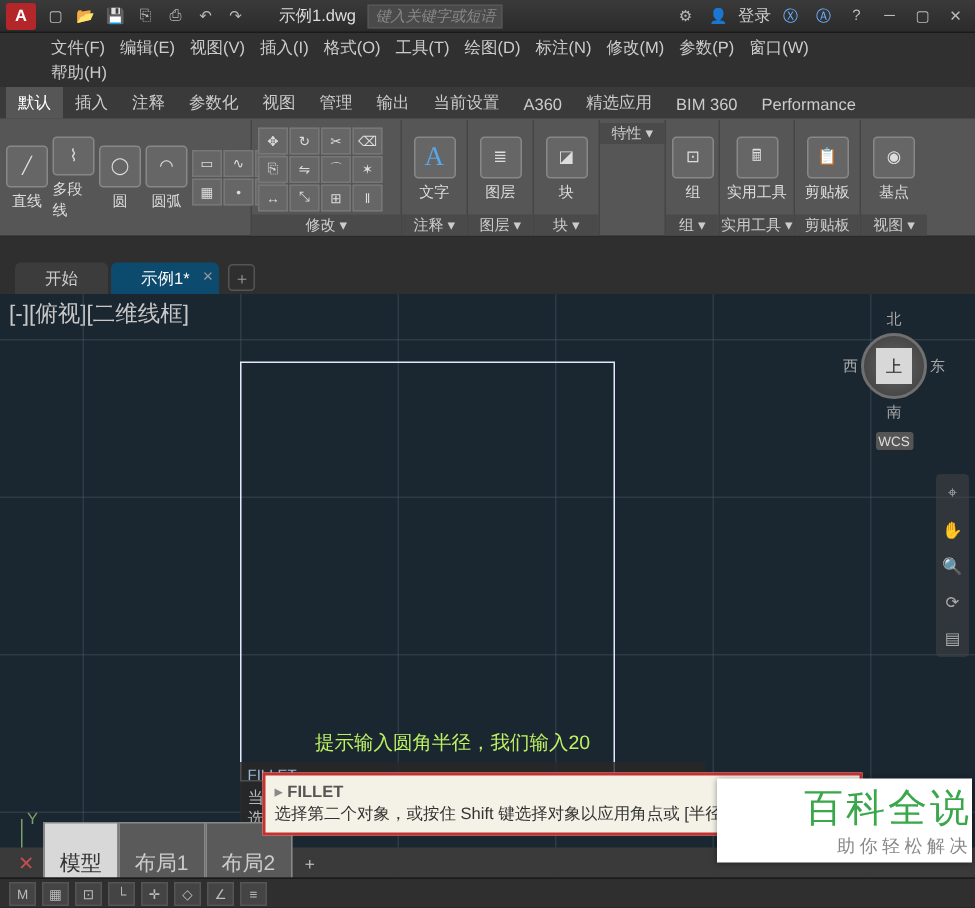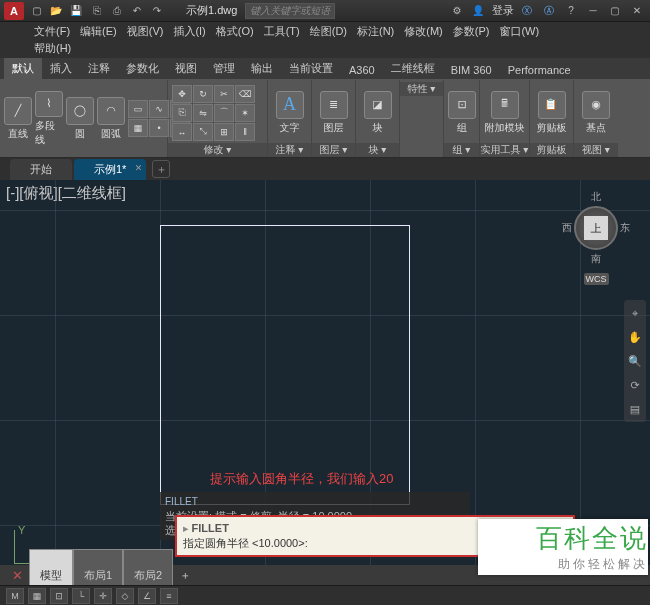--- a/index.html
+++ b/index.html
@@ -20,51 +20,51 @@
   .rtab.active{background:#565656;color:#fff}
   .ribbon{height:78px;background:#565656;display:flex;border-bottom:1px solid #2a2a2a}
   .panel{border-right:1px solid #454545;display:flex;flex-direction:column;padding:2px 4px}
   .panel-body{flex:1;display:flex;align-items:center;gap:3px}
   .panel-title{height:14px;text-align:center;color:#ccc;font-size:10px;background:#4a4a4a;margin:0 -4px -2px -4px}
   .big-btn{display:flex;flex-direction:column;align-items:center;justify-content:center;width:36px;height:56px;color:#ddd}
   .big-btn .ico{width:28px;height:28px;border:1px solid #888;border-radius:3px;display:flex;align-items:center;justify-content:center;background:#666;margin-bottom:2px}
   .big-btn .lbl{font-size:10px}
   .small-grid{display:grid;grid-template-columns:repeat(3,20px);grid-auto-rows:18px;gap:1px}
   .sm-btn{width:20px;height:18px;background:#666;border:1px solid #777;display:flex;align-items:center;justify-content:center;font-size:9px;color:#ddd}
-  .filetabs{height:22px;background:#2f2f2f;display:flex;align-items:flex-end;padding-left:10px;gap:0}
+  .filetabs{height:38px;background:#2f2f2f;display:flex;align-items:flex-end;padding-left:10px;gap:0}
   .ftab{padding:3px 20px;background:#3c3c3c;color:#ccc;border-top-left-radius:4px;border-top-right-radius:4px;margin-right:2px;font-size:11px;position:relative}
   .ftab.active{background:#0c4a6e;color:#fff}
   .ftab .close{position:absolute;right:4px;top:4px;font-size:9px;color:#999}
   .ftab-add{width:18px;height:18px;border:1px solid #555;border-radius:3px;color:#999;display:flex;align-items:center;justify-content:center;margin-left:4px;margin-bottom:2px}
   .canvas-wrap{position:relative;height:392px;background:#1a2630;overflow:hidden}
   .vp-label{position:absolute;top:4px;left:6px;color:#c8c8c8;font-size:15px}
   .gv{position:absolute;top:0;bottom:0;width:1px;background:rgba(80,100,110,.35)}
   .gh{position:absolute;left:0;right:0;height:1px;background:rgba(80,100,110,.35)}
   .rect{position:absolute;border:1px solid #e6e6ff;left:160px;top:45px;width:250px;height:280px}
-  .anno{position:absolute;left:210px;top:290px;color:#ef4444;font-size:13px}
+  .anno{position:absolute;left:210px;top:290px;color:#bef264;font-size:13px}
   .cmd-inline{position:absolute;left:160px;top:312px;right:180px;color:#b8b8b8;background:rgba(40,40,40,.8);padding:3px 5px;font-size:11px;line-height:14px}
   .cmd-inline .hdr{color:#9ab7d4;font-size:10px}
   .ucs{position:absolute;left:10px;bottom:8px;color:#7aa06a;font-family:monospace}
   .ucs .y{position:absolute;bottom:28px;left:8px}
   .ucs .axes{position:relative;width:50px;height:40px}
   .ucs .axes::before{content:"";position:absolute;left:4px;bottom:0;width:1px;height:34px;background:#7aa06a}
   .ucs .axes::after{content:"";position:absolute;left:4px;bottom:0;width:44px;height:1px;background:#7aa06a}
   .viewcube-wrap{position:absolute;right:20px;top:10px}
   .vc-n{text-align:center;color:#a8a8a8;font-size:10px}
   .viewcube{width:44px;height:44px;border-radius:50%;background:radial-gradient(#666,#3a3a3a);border:2px solid #707070;display:flex;align-items:center;justify-content:center;color:#222;margin:2px auto}
   .viewcube .face{width:24px;height:24px;background:#d8d8d8;display:flex;align-items:center;justify-content:center;font-size:11px}
   .wcs{margin-top:6px;text-align:center}
   .wcs span{background:#555;padding:1px 2px;border-radius:2px;font-size:9px;color:#ddd}
   .navbar{position:absolute;right:4px;top:120px;width:22px;background:rgba(70,70,70,.5);border-radius:3px;display:flex;flex-direction:column;gap:6px;padding:4px 0;align-items:center}
   .nav-btn{width:18px;height:18px;color:#aaa;font-size:11px;display:flex;align-items:center;justify-content:center}
   .cmd-float{position:absolute;left:175px;top:515px;width:400px;background:#f4f2e6;border:2px solid #c83030;padding:4px 6px;color:#333;font-size:11px;line-height:15px;z-index:5}
   .cmd-float .t{color:#555}
   .cmd-float .prompt::before{content:"▸ ";color:#888}
   .layout-tabs{position:absolute;left:0;bottom:20px;height:20px;display:flex;align-items:center;background:#3a3a3a;padding:0 6px;gap:0;width:100%}
-  .ltab{padding:18px 10px;background:#d8d8d8;color:#333;font-size:11px;border:1px solid #888;border-bottom:none}
+  .ltab{padding:18px 10px;background:#d8d8d8;color:#333;font-size:14px;border:1px solid #888;border-bottom:none}
   .ltab.inactive{background:#5a5a5a;color:#ccc}
   .ltab-add{width:16px;height:16px;color:#ccc;display:flex;align-items:center;justify-content:center;margin-left:4px}
   .ltab-x{color:#c05050;margin:0 6px;font-size:13px}
   .statusbar{position:absolute;bottom:0;left:0;right:0;height:20px;background:#2f2f2f;display:flex;align-items:center;padding:0 6px;gap:4px;border-top:1px solid #1a1a1a}
   .st-btn{width:18px;height:16px;background:#444;border:1px solid #555;font-size:9px;color:#bbb;display:flex;align-items:center;justify-content:center}
   .brand{position:absolute;right:2px;bottom:30px;width:170px;height:56px;background:#fff;display:flex;flex-direction:column;align-items:flex-end;justify-content:center;z-index:10;box-shadow:0 0 4px rgba(0,0,0,.4)}
   .brand .big{font-size:26px;color:#39a74a;font-weight:500;letter-spacing:2px}
   .brand .small{font-size:12px;color:#888;letter-spacing:3px}
 </style>
 </head>
@@ -118,21 +118,21 @@
 <div class="ribbon-tabs">
   <div class="rtab active">默认</div>
   <div class="rtab">插入</div>
   <div class="rtab">注释</div>
   <div class="rtab">参数化</div>
   <div class="rtab">视图</div>
   <div class="rtab">管理</div>
   <div class="rtab">输出</div>
   <div class="rtab">当前设置</div>
   <div class="rtab">A360</div>
-  <div class="rtab">二维线框</div>
+  <div class="rtab">精选应用</div>
   <div class="rtab">BIM 360</div>
   <div class="rtab">Performance</div>
 </div>
 
 <div class="ribbon">
   <div class="panel" style="width:168px">
     <div class="panel-body">
       <div class="big-btn">
           <div class="ico">╱</div>
           <div class="lbl">直线</div>
@@ -214,21 +214,21 @@
           <div class="ico">⊡</div>
           <div class="lbl">组</div>
         </div>
       </div>
     <div class="panel-title">组 ▾</div>
   </div>
   <div class="panel" style="width:50px">
     <div class="panel-body">
         <div class="big-btn" style="width:42px">
           <div class="ico">🖩</div>
-          <div class="lbl">附加模块</div>
+          <div class="lbl">实用工具</div>
         </div>
       </div>
     <div class="panel-title">实用工具 ▾</div>
   </div>
   <div class="panel" style="width:44px">
     <div class="panel-body">
         <div class="big-btn">
           <div class="ico">📋</div>
           <div class="lbl">剪贴板</div>
         </div>
@@ -292,21 +292,21 @@
     <div class="nav-btn">⌖</div>
     <div class="nav-btn">✋</div>
     <div class="nav-btn">🔍</div>
     <div class="nav-btn">⟳</div>
     <div class="nav-btn">▤</div>
   </div>
 </div>
 
 <div class="cmd-float">
   <div class="t prompt"><b>FILLET</b></div>
-  <div>指定圆角半径 &lt;10.0000&gt;:</div>
+  <div>选择第二个对象，或按住 Shift 键选择对象以应用角点或 [半径</div>
 </div>
 
 <div class="brand">
   <div class="big">百科全说</div>
   <div class="small">助你轻松解决</div>
 </div>
 
 <div class="layout-tabs">
   <span class="ltab-x">✕</span>
   <div class="ltab">模型</div>

